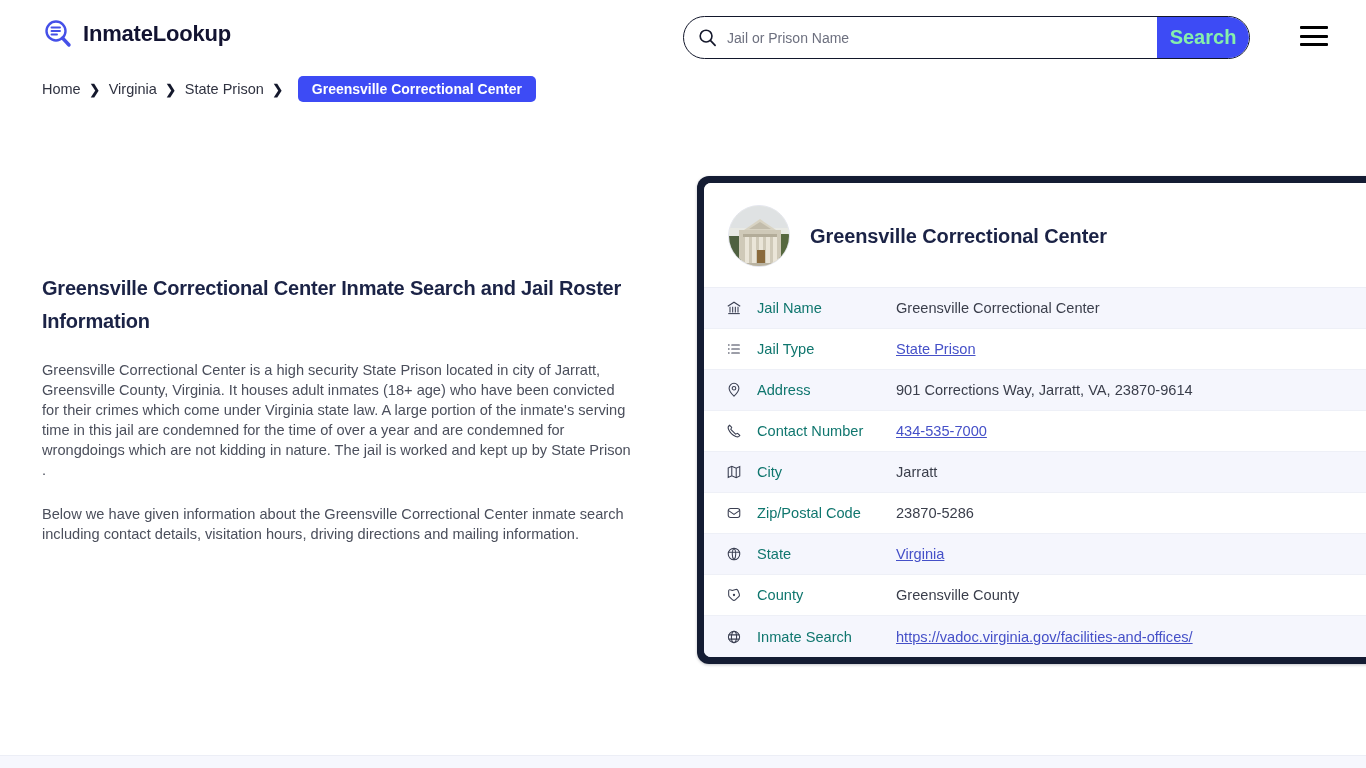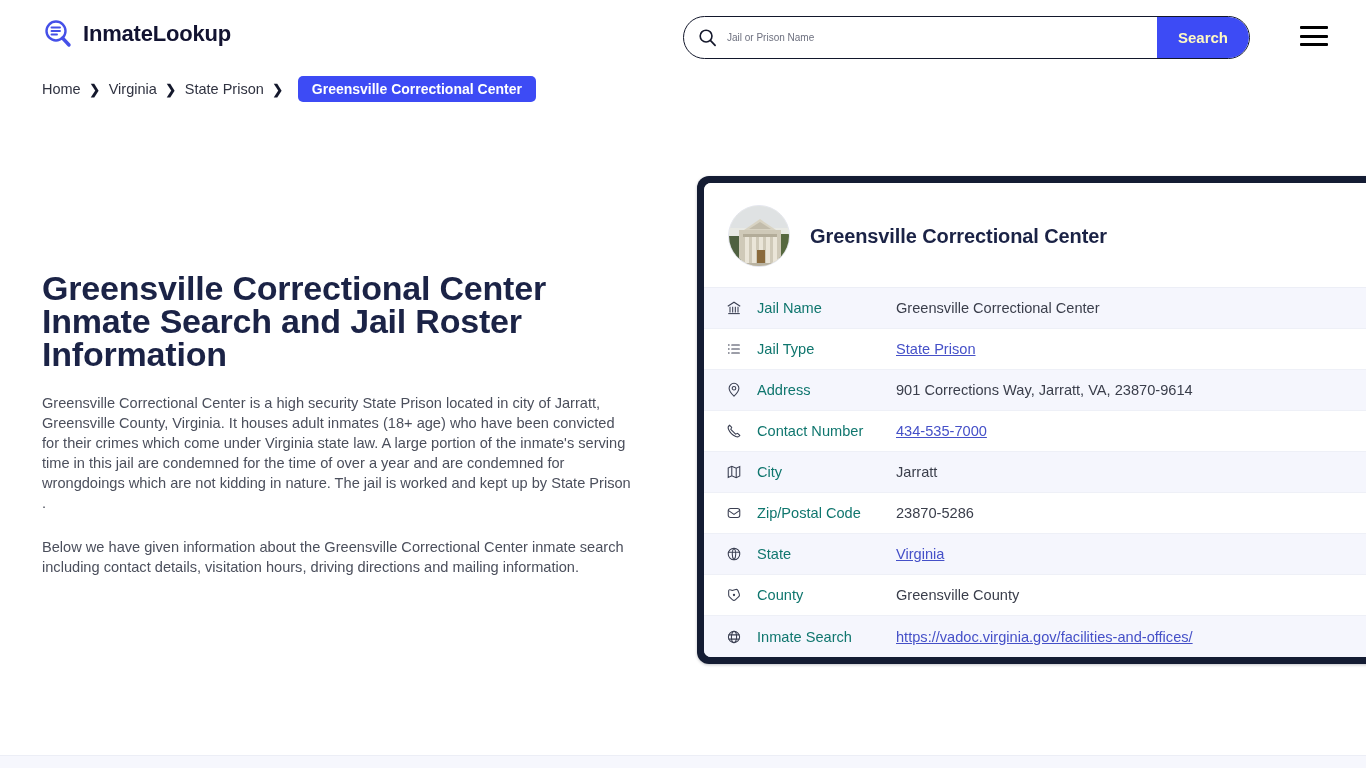--- a/index.html
+++ b/index.html
@@ -29,28 +29,28 @@
     position: absolute; left: 683px; top: 16px;
     width: 567px; height: 43px;
     border: 1.6px solid #12172b; border-radius: 22px;
     background: #fff; display: flex; align-items: center;
     overflow: hidden;
   }
   .search-icon { margin-left: 14px; width: 19px; height: 19px; flex: none; }
   .search-input {
     flex: 1; border: none; outline: none; background: transparent;
     font-family: "Liberation Sans", sans-serif;
-    font-size: 10px; color: #c2410c; padding: 0 10px 0 10px;
+    font-size: 14px; color: #c2410c; padding: 0 10px 0 10px;
   }
   .search-input::placeholder { color: #6d707f; }
   .search-btn {
     height: 43px; width: 92px; flex: none;
-    background: #3d4bf5; color: #fef9c3; border: none;
+    background: #3d4bf5; color: #86efac; border: none;
     font-family: "Liberation Sans", sans-serif;
-    font-size: 15px; font-weight: 700; cursor: pointer;
+    font-size: 20px; font-weight: 700; cursor: pointer;
     border-radius: 0 22px 22px 0;
     display:flex; align-items:center; justify-content:center;
   }
   .hamburger {
     position: absolute; right: 38px; top: 26px;
     width: 28px; height: 20px; cursor: pointer;
     display: flex; flex-direction: column; justify-content: space-between;
   }
   .hamburger span { display:block; width: 28px; height: 3px; background: #000; border-radius: 1px; }
 
@@ -67,21 +67,21 @@
   }
   .crumb-current {
     background: #3d4bf5; color: #ffffff; font-weight: 700;
     padding: 5px 14px; border-radius: 5px; font-size: 14px;
     margin-left: 6px; white-space: nowrap;
   }
 
   
   .article { position: absolute; left: 42px; top: 272px; width: 592px; }
   .article h1 {
-    font-size: 34px; line-height: 33px; font-weight: 700;
+    font-size: 20px; line-height: 33px; font-weight: 700;
     color: #1b2346; letter-spacing: -0.2px;
   }
   .article p {
     margin-top: 22px; font-size: 14.6px; line-height: 20px; color: #4b4f5c;
   }
   .article p.second { margin-top: 24px; }
 
   
   .card {
     position: absolute; left: 697px; top: 176px;

